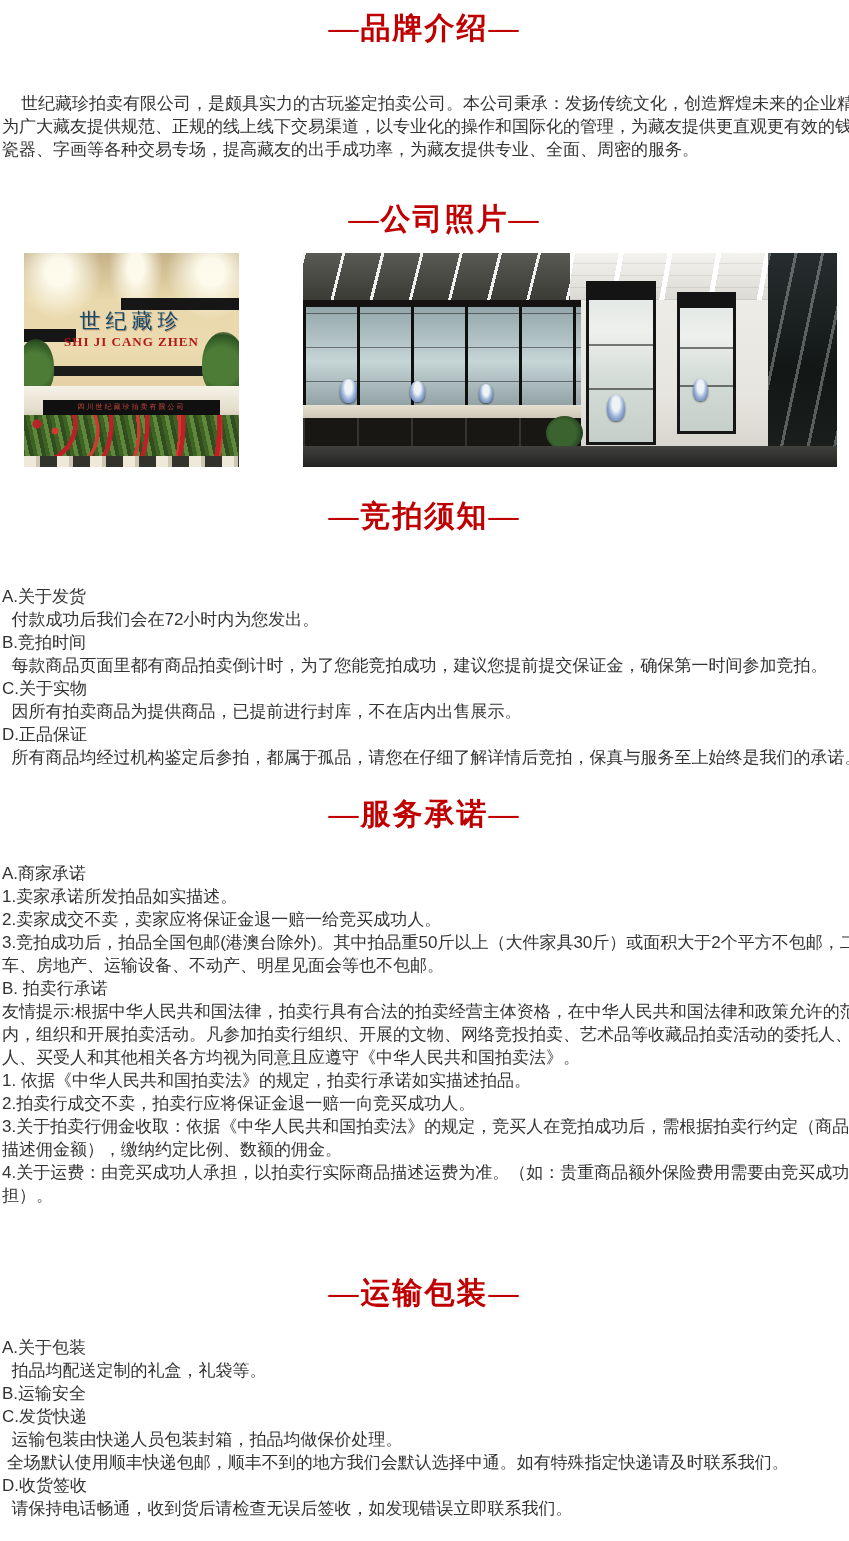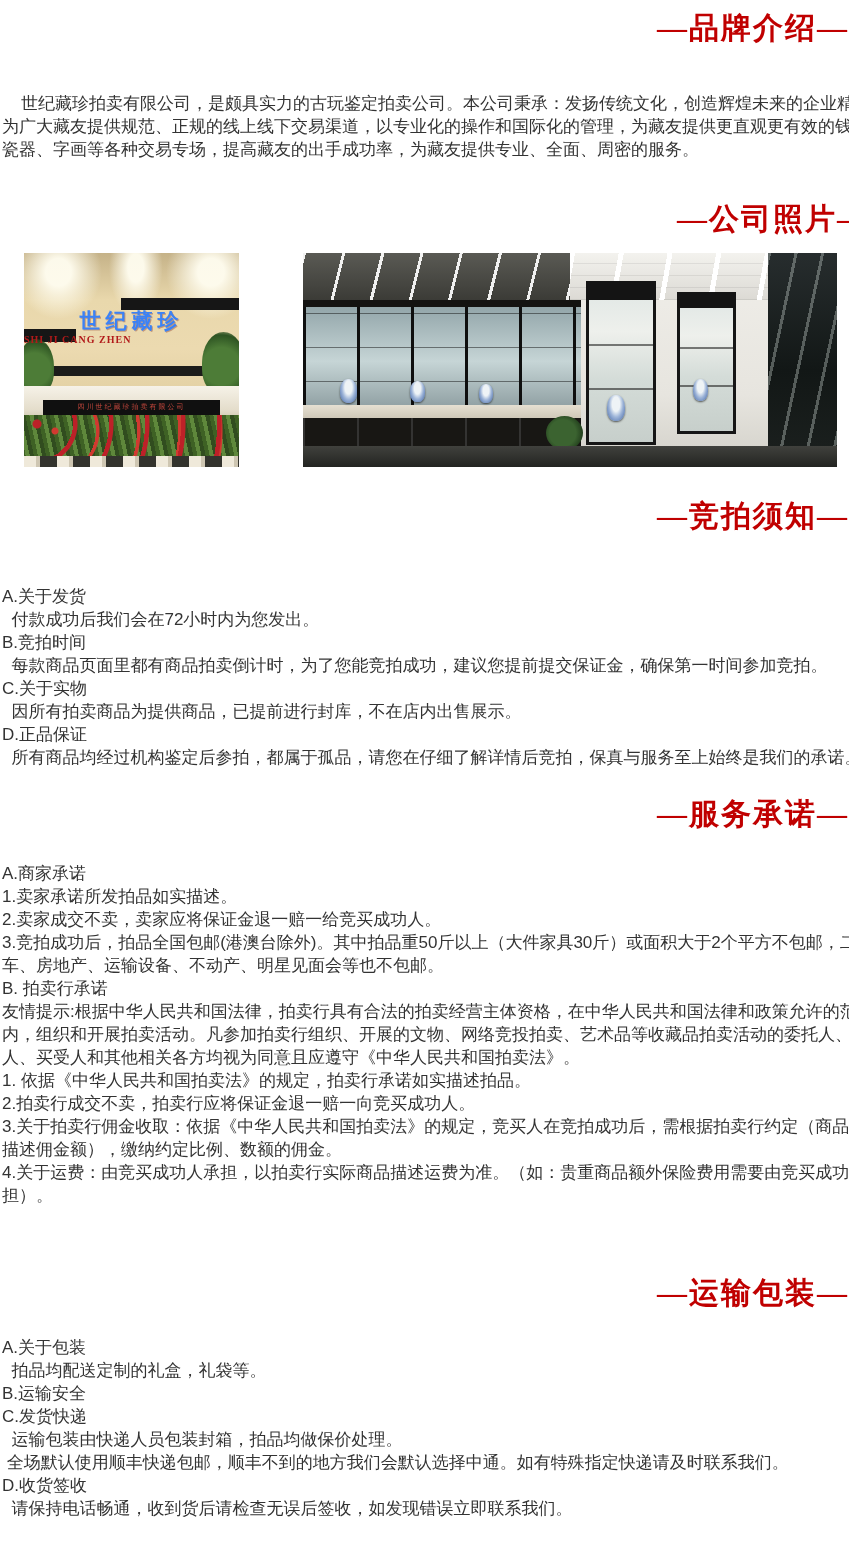--- a/index.html
+++ b/index.html
@@ -1,20 +1,20 @@
 <!DOCTYPE html>
 <html lang="zh"><head>
 <meta charset="utf-8">
 <style>
   html,body{margin:0;padding:0;background:#fff;}
   body{width:849px;height:1541px;position:relative;overflow:hidden;
        font-family:"Liberation Sans",sans-serif;color:#333;}
   .page{position:absolute;inset:0;background:#fff;}
 
-  .sec-heading{position:absolute;left:0;width:849px;text-align:right;
+  .sec-heading{position:absolute;left:0;width:849px;text-align:center;
        font-family:"Liberation Serif",serif;font-weight:bold;
        font-size:30px;line-height:34px;color:#c00000;letter-spacing:2px;}
   #h-brand{top:11px;}
   #h-photos{top:202px;padding-left:20px;}
   #h-notice{top:499px;}
   #h-service{top:797px;}
   #h-shipping{top:1276px;}
 
   .text-block{position:absolute;left:2px;width:845px;}
   .text-line{white-space:pre;font-size:17px;line-height:23px;color:#333;}
@@ -32,24 +32,24 @@
   .rc-wall{position:absolute;inset:0;background:
      radial-gradient(ellipse at 16% 9%, rgba(255,253,240,.95) 0 5%, rgba(255,253,240,0) 17%),
      radial-gradient(ellipse at 52% 7%, rgba(255,253,240,.95) 0 5%, rgba(255,253,240,0) 17%),
      radial-gradient(ellipse at 87% 9%, rgba(255,253,240,.95) 0 5%, rgba(255,253,240,0) 17%),
      linear-gradient(180deg,#c5b288 0%,#e9d8ac 22%,#ecdab0 45%,#e3d1a4 65%,#d8c69a 100%);}
   .rc-bar{position:absolute;background:#161616;}
   .rc-bar1{left:45%;top:21%;width:55%;height:5.5%;}
   .rc-bar2{left:0;top:35.5%;width:24%;height:6%;}
   .rc-bar3{left:0;top:53%;width:100%;height:4.5%;background:#1c1c1a;}
   .rc-brand-cn{position:absolute;left:0;top:25%;width:100%;text-align:center;
-     font-family:"Liberation Serif",serif;font-weight:bold;font-size:21px;
-     color:#3b82f6;letter-spacing:5px;text-shadow:1px 1px 0 rgba(120,30,20,.35);}
-  .rc-brand-en{position:absolute;left:0;top:38%;width:100%;
-     font-family:"Liberation Serif",serif;font-weight:bold;font-size:10px;
+     font-family:"Liberation Serif",serif;font-weight:normal;font-size:21px;
+     color:#0c4a6e;letter-spacing:5px;text-shadow:1px 1px 0 rgba(120,30,20,.35);}
+  .rc-brand-en{position:absolute;left:0;top:38%;width:100%;text-align:center;
+     font-family:"Liberation Serif",serif;font-weight:bold;font-size:13px;
      color:#b21a1a;letter-spacing:1px;}
   .rc-plant{position:absolute;border-radius:50% 50% 40% 40%;background:
      radial-gradient(circle at 45% 55%, #4d7c37 0 45%, #2d5322 75%, rgba(45,83,34,0) 100%);}
   .rc-plant-l{left:-3%;top:40%;width:17%;height:26%;}
   .rc-plant-r{left:83%;top:37%;width:20%;height:29%;}
   .rc-counter{position:absolute;left:0;top:62%;width:100%;height:14%;
      background:linear-gradient(180deg,#f6f2e8,#e4ddcb 80%,#d7cfba);}
   .rc-counter-band{position:absolute;left:9%;top:68.5%;width:82%;height:7%;
      background:#101010;display:flex;align-items:center;justify-content:center;}
   .rc-counter-band span{font-size:7px;color:#c4473d;letter-spacing:2px;white-space:nowrap;}

